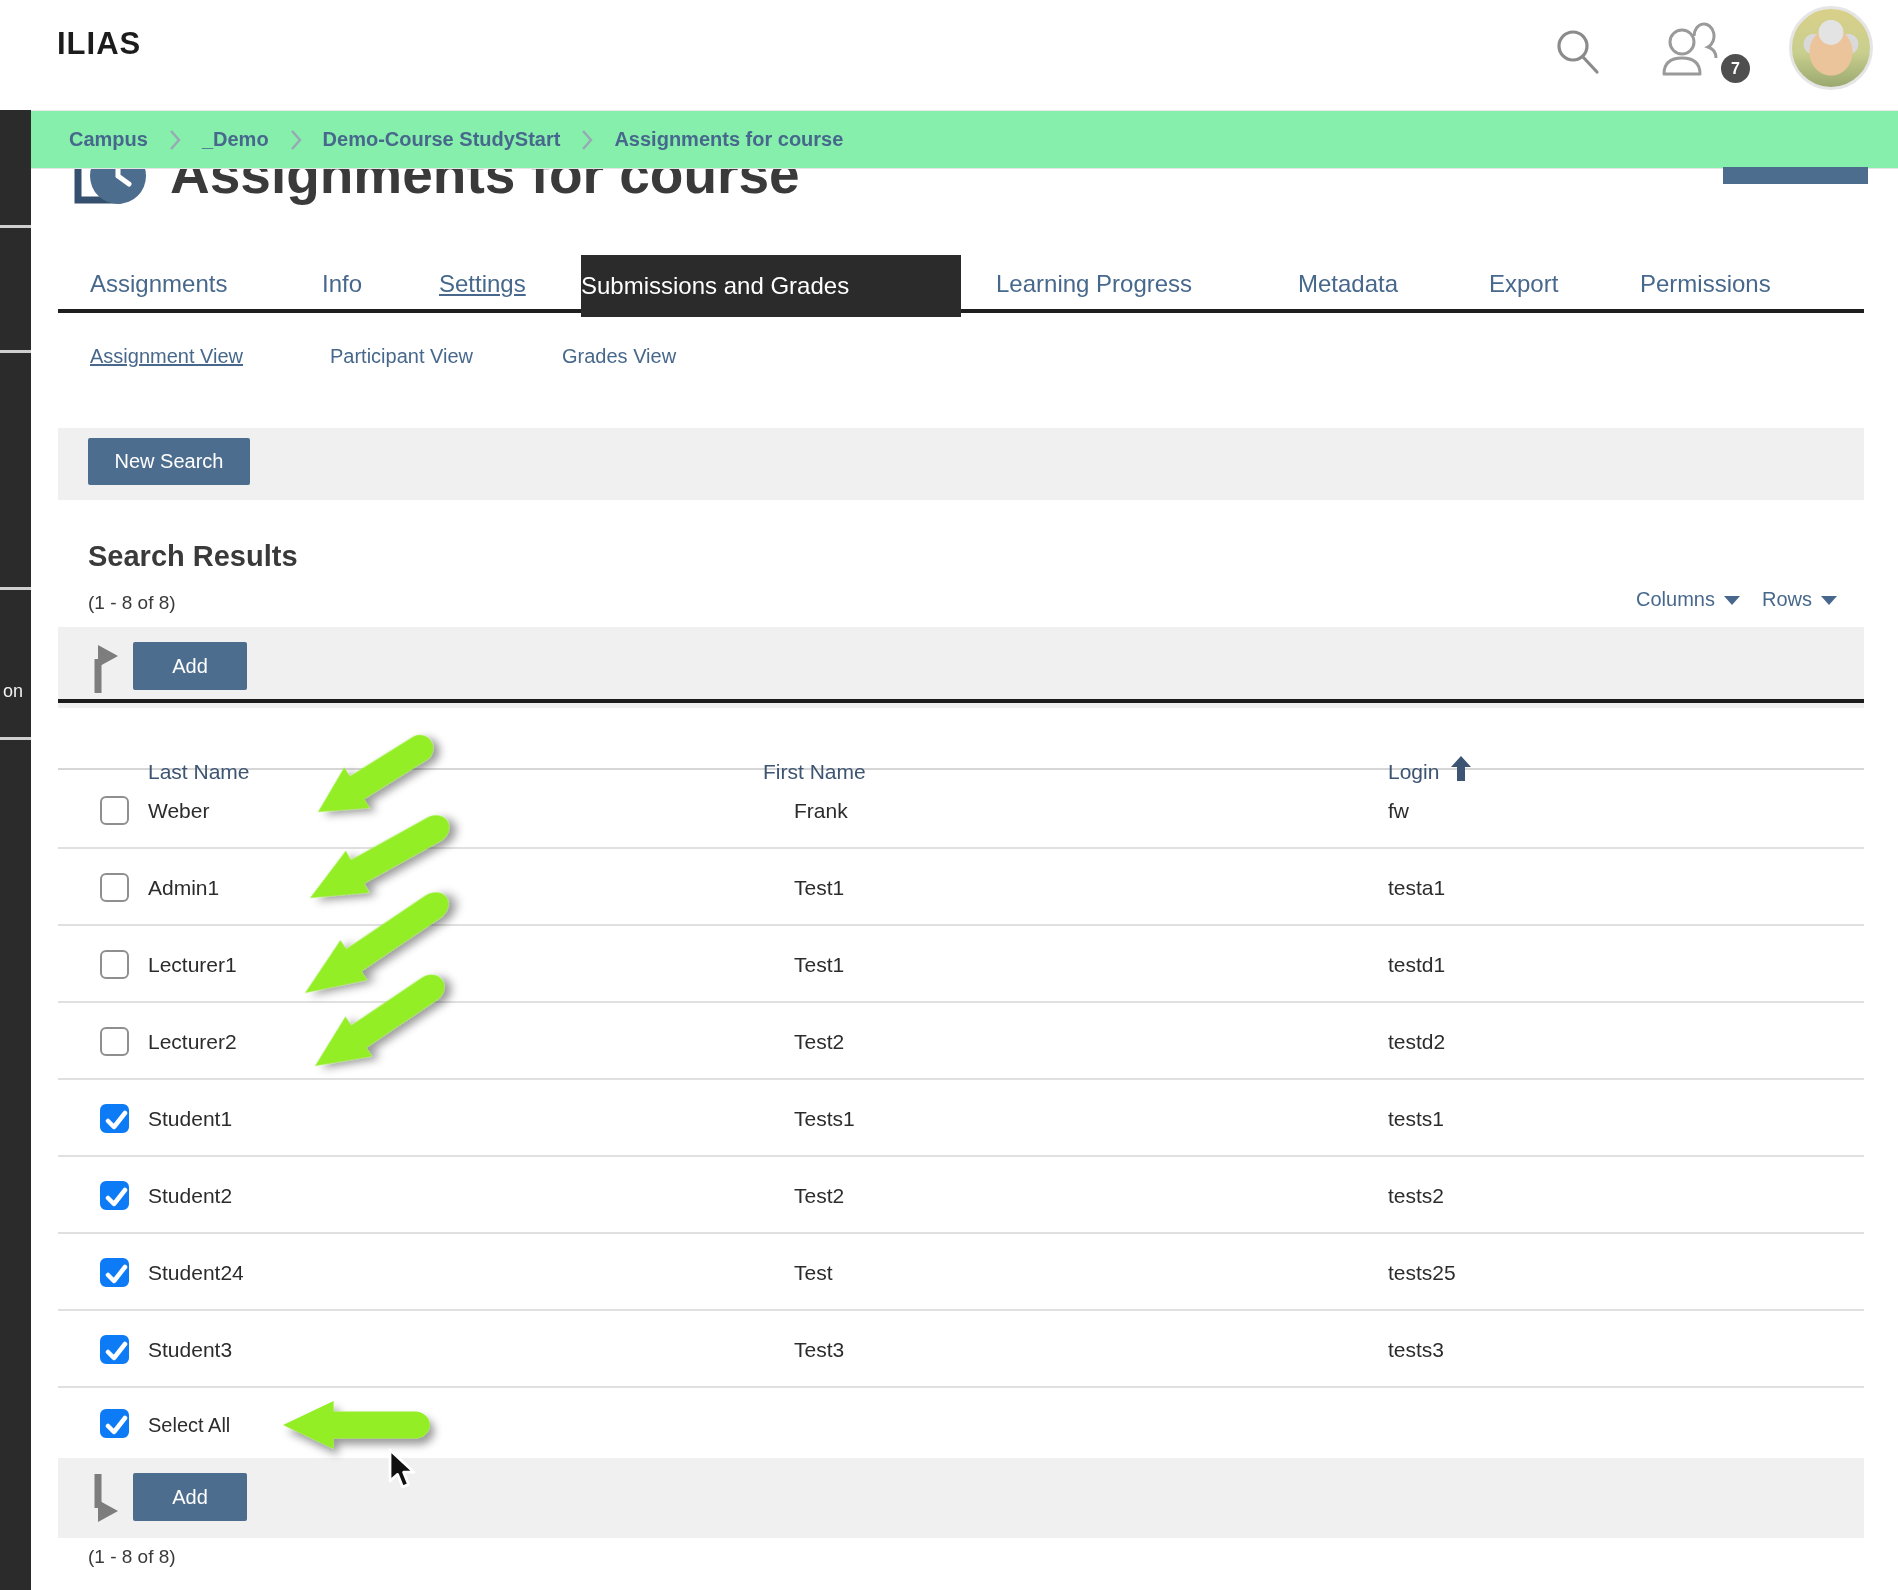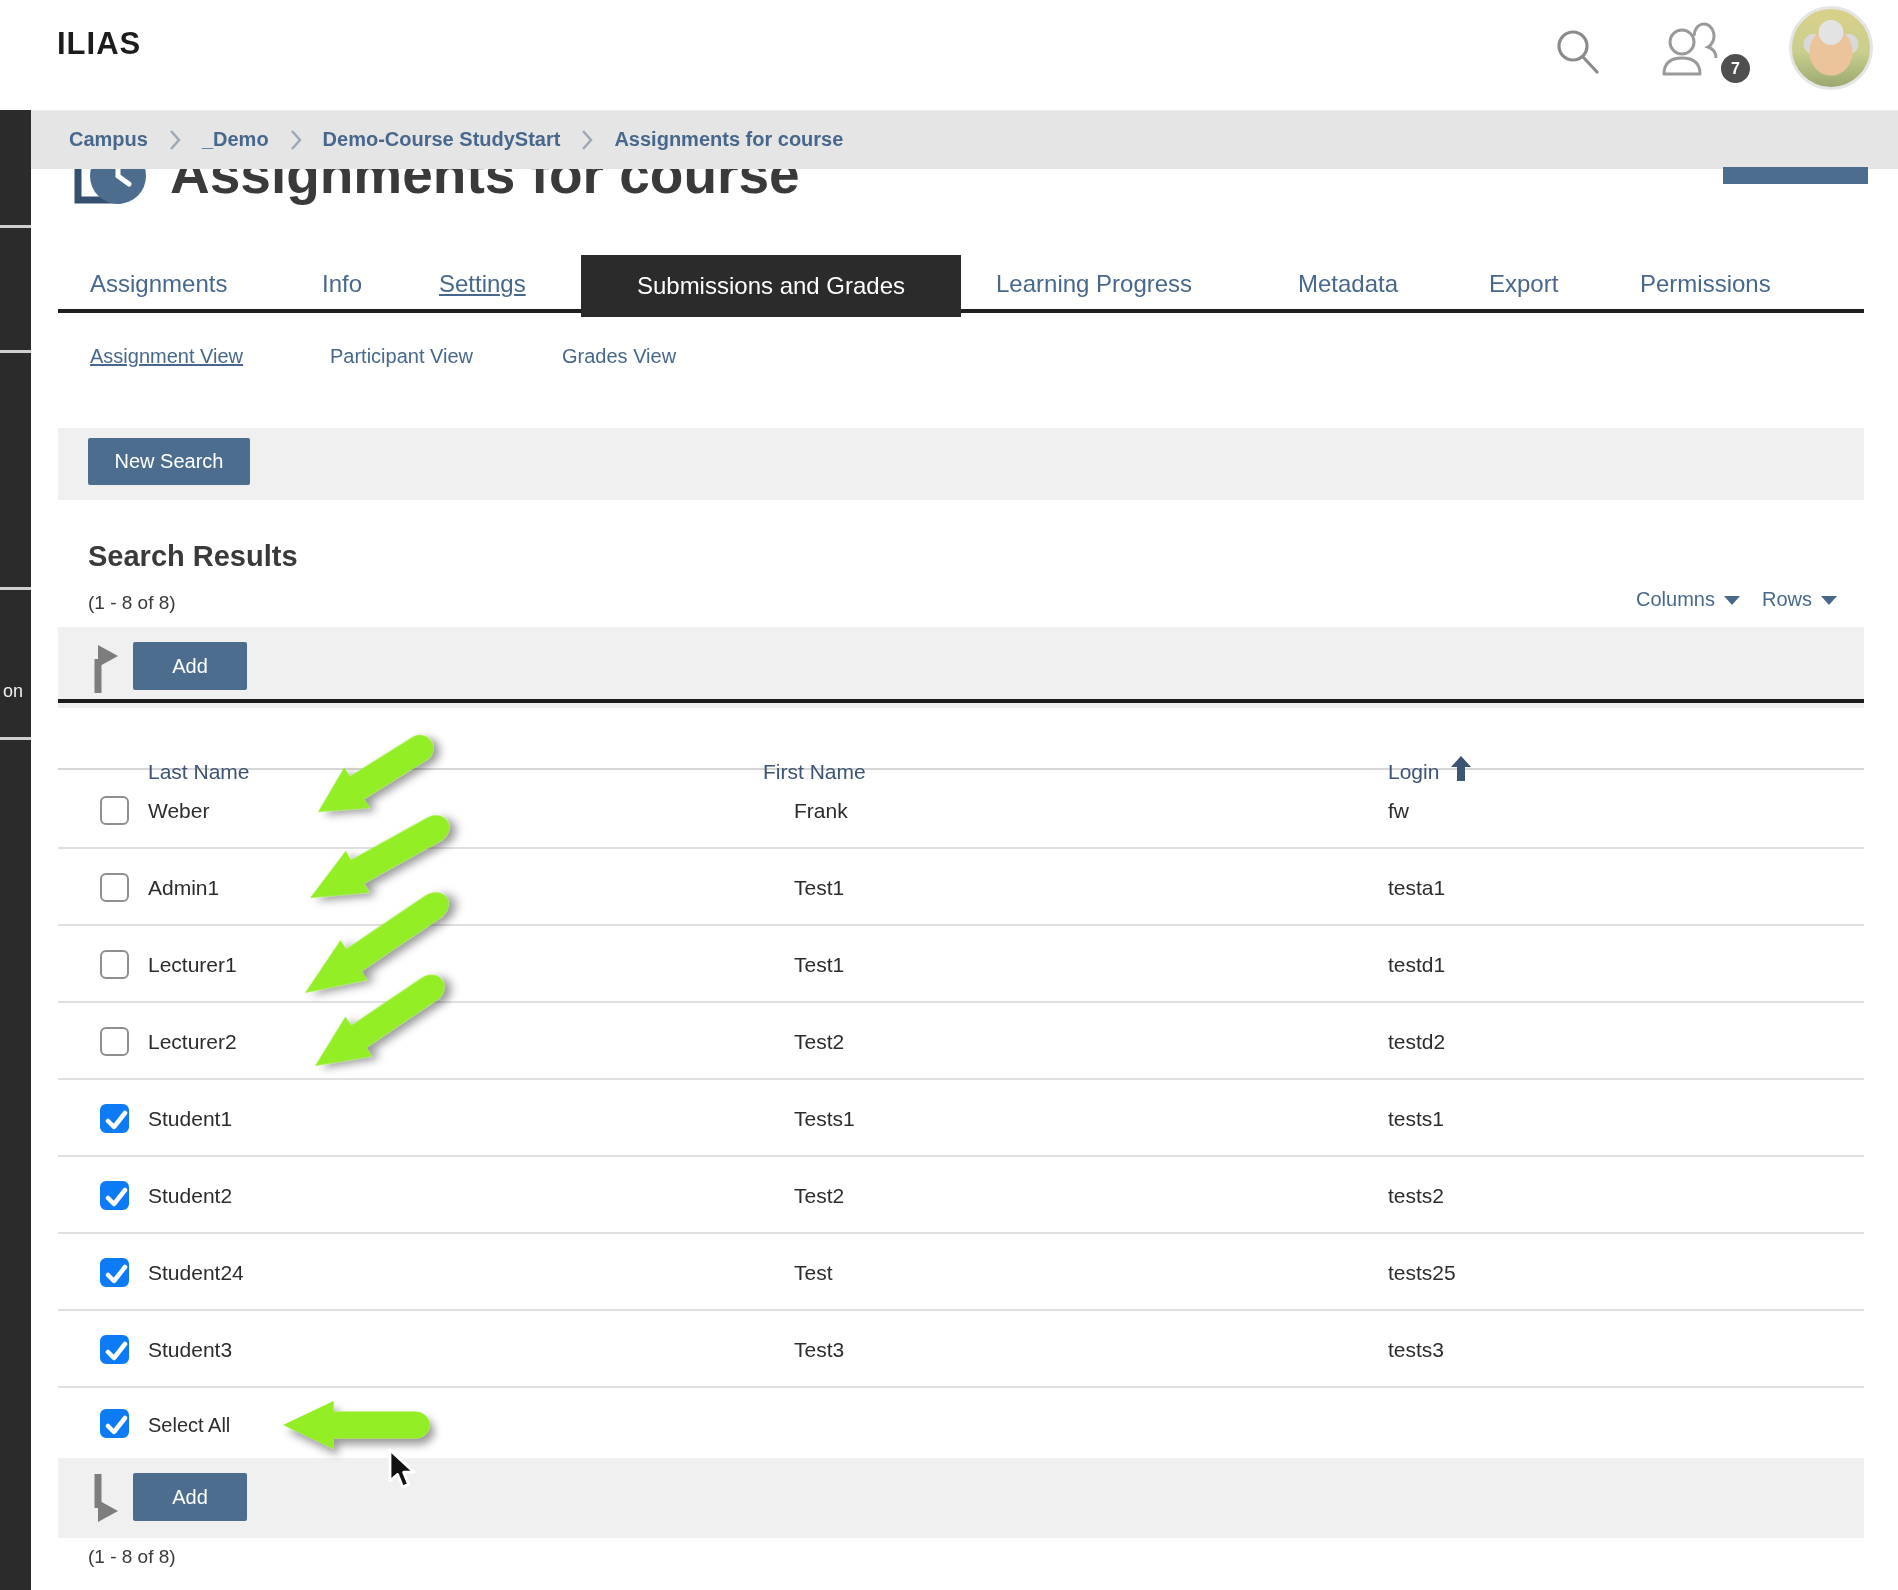--- a/index.html
+++ b/index.html
@@ -19,34 +19,34 @@
               radial-gradient(circle at 28% 45%, #d9d9d9 0 14%, transparent 15%),
               radial-gradient(circle at 72% 45%, #d9d9d9 0 14%, transparent 15%),
               linear-gradient(180deg,#d9d089 0%, #c9cf8e 55%, #9aa86f 100%); }
 
   
   .rail { position:absolute; left:0; top:110px; width:31px; height:1480px; background:#2b2b2b; z-index:7; }
   .rail .sep { position:absolute; left:0; width:31px; height:3px; background:#cfcfcf; }
   .rail-label { position:absolute; left:3px; top:571px; color:#f2f2f2; font-size:18px; }
 
   
-  .crumbbar { position:absolute; left:31px; top:110px; width:1867px; height:59px; background:#e5e5e5; border-top:1px solid #ececec; border-bottom:1px solid #e4e4e4; z-index:5; display:flex; align-items:center; gap:20px; padding-left:38px; }
+  .crumbbar { position:absolute; left:31px; top:110px; width:1867px; height:59px; background:#86efac; border-top:1px solid #ececec; border-bottom:1px solid #e4e4e4; z-index:5; display:flex; align-items:center; gap:20px; padding-left:38px; }
   .crumb { color:#47688c; font-size:20px; font-weight:700; cursor:pointer; white-space:nowrap; }
   .crumb-chev { display:flex; align-items:center; }
 
   
   .title-zone { position:absolute; left:0; top:0; z-index:1; }
   .page-title { position:absolute; left:170px; top:145px; font-size:55px; line-height:58px; font-weight:700; color:#3a3a3a; white-space:nowrap; }
   .title-icon { position:absolute; left:70px; top:130px; }
   .cutoff-btn { position:absolute; left:1723px; top:167px; width:145px; height:17px; background:#4d6d8e; z-index:6; cursor:pointer; }
 
   
   .tabline { position:absolute; left:58px; top:309px; width:1806px; height:4px; background:#1f1f1f; z-index:2; }
   .tab { position:absolute; top:255px; height:58px; line-height:58px; font-size:24px; color:#47688c; white-space:nowrap; cursor:pointer; z-index:2; }
-  .tab-active { position:absolute; left:581px; top:255px; width:380px; height:62px; line-height:62px; background:#2b2b2b; color:#fff; text-align:center; font-size:24px; cursor:pointer; z-index:3; }
+  .tab-active { position:absolute; left:581px; top:255px; width:380px; height:62px; line-height:62px; background:#2b2b2b; color:#fff; font-size:24px; cursor:pointer; z-index:3; }
 
   
   .subtab { position:absolute; top:334px; height:44px; line-height:44px; font-size:20px; color:#47688c; cursor:pointer; white-space:nowrap; z-index:2; }
   .subtab.active { text-decoration:underline; }
 
   
   .strip { position:absolute; left:58px; width:1806px; background:#f0f0f0; z-index:2; }
   .btn { position:absolute; background:#4d6d8e; color:#fff; font-size:20px; border:none; border-radius:2px; cursor:pointer; text-align:center; }
   .new-search { left:30px; top:10px; width:162px; height:47px; line-height:47px; }
   .add-btn { left:75px; top:15px; width:114px; height:48px; line-height:48px; }

